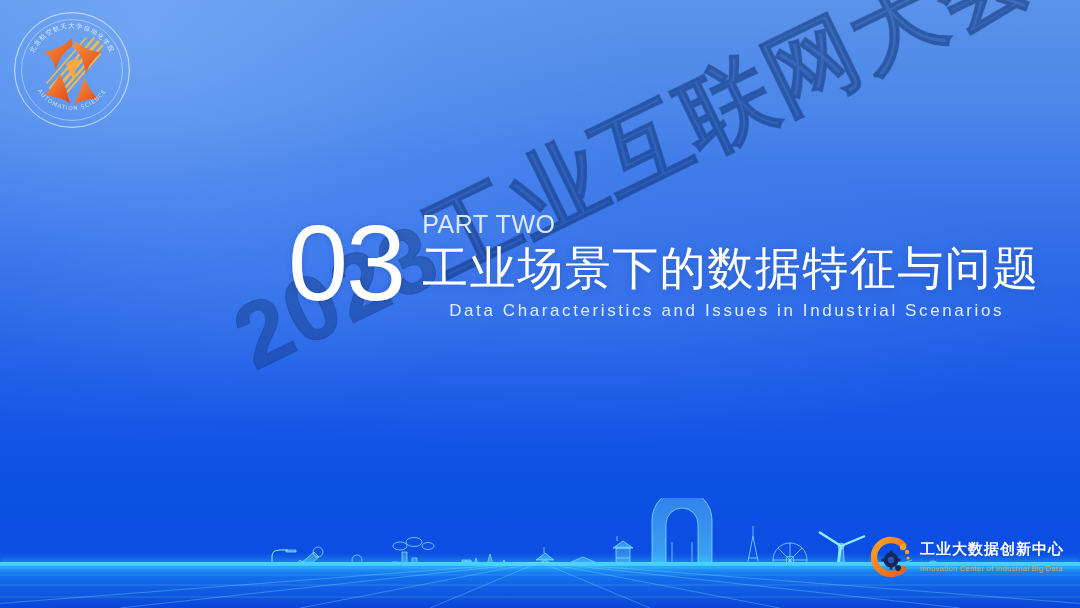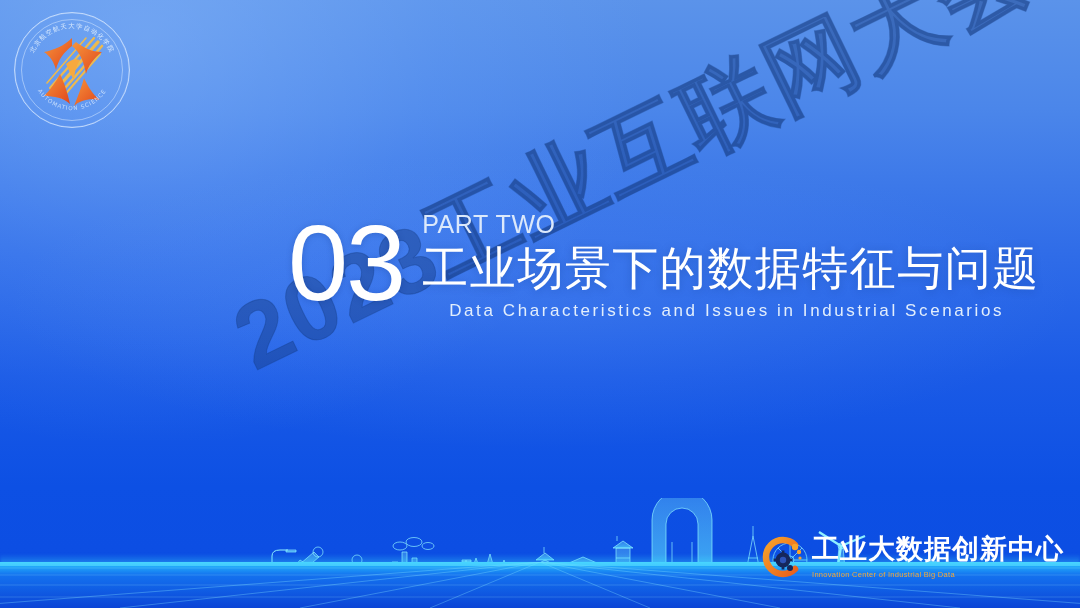--- a/index.html
+++ b/index.html
@@ -116,21 +116,21 @@
   .scene svg{position:absolute;left:0;bottom:0;}
 
   
   .corp{
     position:absolute;right:16px;bottom:28px;
     display:flex;align-items:center;
   }
   .corp-mark{position:relative;width:46px;height:46px;margin-right:7px;}
   .corp-text{display:flex;flex-direction:column;justify-content:center;}
   .corp-cn{
-    font-size:27px;font-weight:700;color:#ffffff;letter-spacing:1px;
+    font-size:15px;font-weight:700;color:#ffffff;letter-spacing:1px;
     line-height:1.05;white-space:nowrap;
   }
   .corp-en{
     font-size:7.5px;color:#f0a93a;letter-spacing:.3px;white-space:nowrap;
     margin-top:7px;
   }
 </style>
 </head>
 <body>
 

